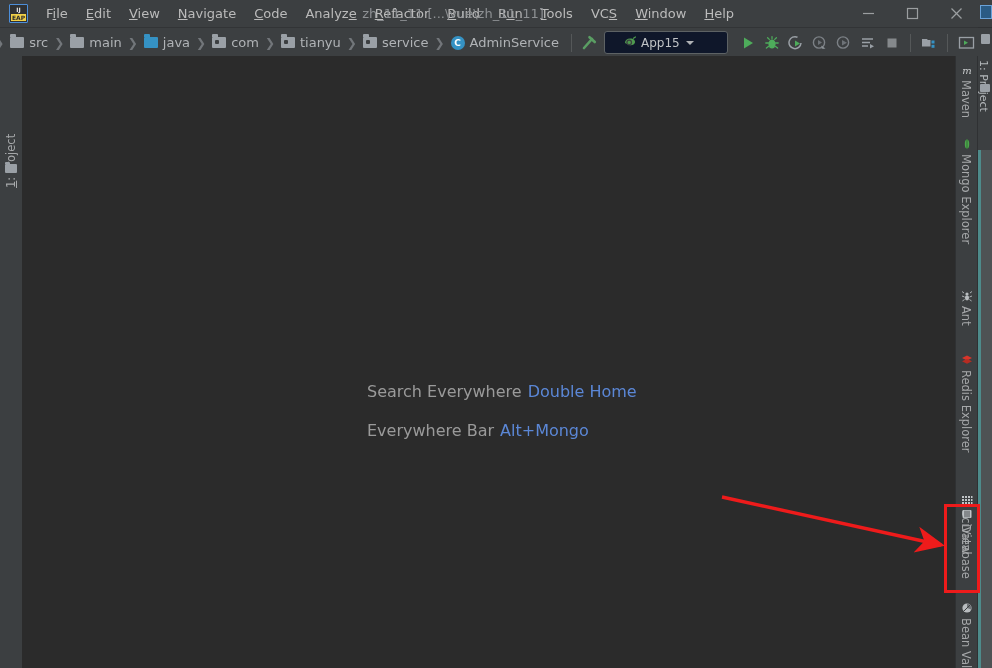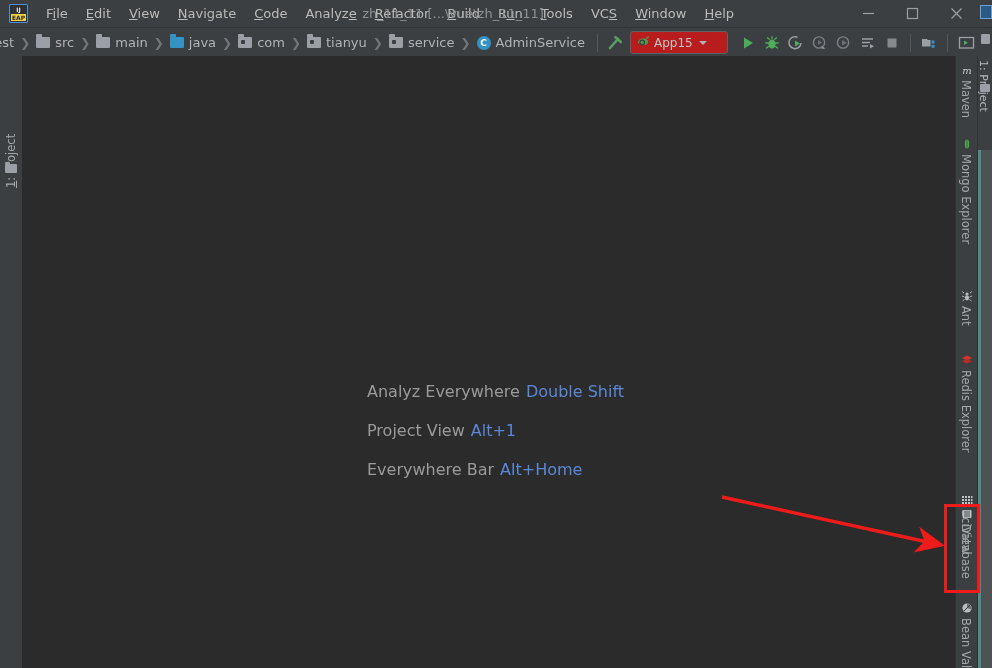--- a/index.html
+++ b/index.html
@@ -116,21 +116,21 @@
     width:14px;height:14px;border-radius:50%;background:#3592c4;color:#fff;
     font-size:9px;line-height:14px;text-align:center;flex:none;font-weight:bold;
   }
   .tb-sep{width:1px;height:18px;background:#555859;margin:0 6px;flex:none;}
   .tb{display:flex;align-items:center;height:29px;}
   .tb-btn{
     width:24px;height:24px;display:flex;align-items:center;justify-content:center;flex:none;
   }
   .runcfg{
     height:21px;min-width:86px;border:1px solid #5d6264;border-radius:3px;
-    display:flex;align-items:center;padding:0 5px;margin:0 2px;background:#b91c1c;flex:none;
+    display:flex;align-items:center;padding:0 18px;margin:0 2px;background:#0f172a;flex:none;
   }
   .runcfg .rc-label{color:#c0c3c6;font-size:12px;margin:0 6px 0 4px;white-space:nowrap;}
   .caret{width:0;height:0;border-left:4px solid transparent;border-right:4px solid transparent;border-top:4px solid #b0b3b6;}
 
   
   .editor{
     position:absolute;top:56px;left:22px;width:934px;height:612px;background:#2b2b2b;
   }
   .tips{
     position:absolute;left:345px;top:316px;width:420px;
@@ -405,27 +405,24 @@
           <span><span class="u">1</span>: Project</span>
         </div>
       </div>
       <div class="left-folder"></div>
     </div>
 
     <div class="editor">
       <div class="tips">
 
         <div class="tip-row">
-          <span>Analyz Everywhere</span><span class="key">Double Shift</span>
+          <span>Search Everywhere</span><span class="key">Double Home</span>
         </div>
         <div class="tip-row">
-          <span>Project View</span><span class="key">Alt+1</span>
-        </div>
-        <div class="tip-row">
-          <span>Everywhere Bar</span><span class="key">Alt+Home</span>
+          <span>Everywhere Bar</span><span class="key">Alt+Mongo</span>
         </div>
 
       </div>
     </div>
 
     <div class="right-strip">
 
       <div class="rtab" style="top:4px;height:66px;">
         <svg class="rt-icon" viewBox="0 0 12 12" style="top:4px;">
           <text x="6" y="9.5" font-size="10" fill="#c9ccce" font-family="DejaVu Serif, serif" text-anchor="middle" font-style="italic">m</text>

